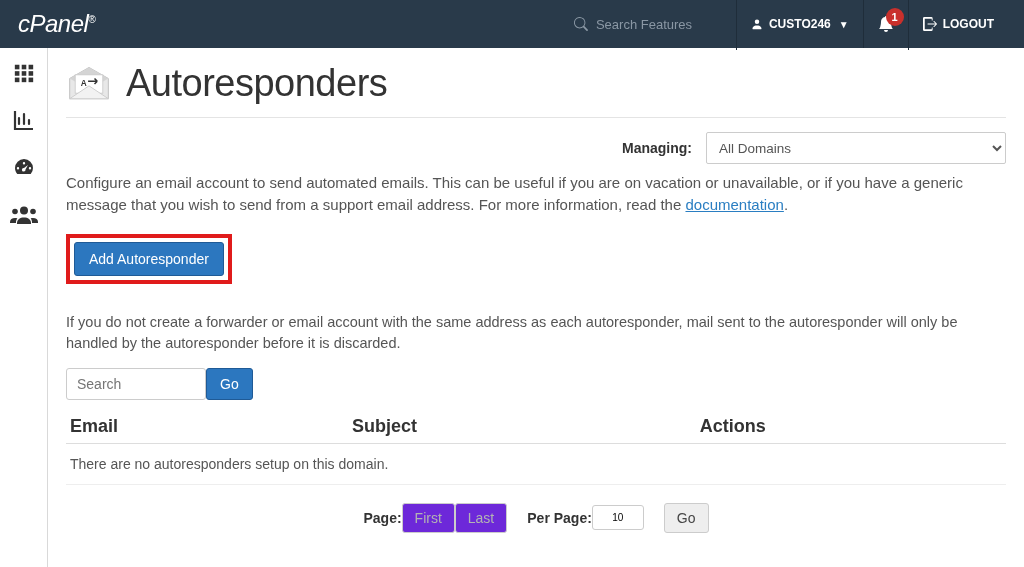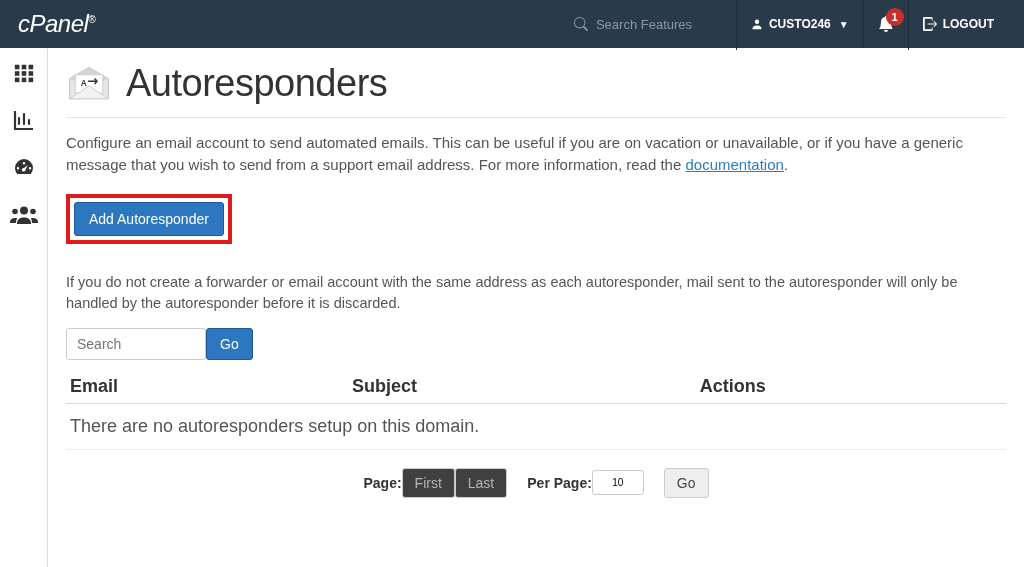--- a/index.html
+++ b/index.html
@@ -32,31 +32,31 @@
 .managing-row { display: flex; justify-content: flex-end; align-items: center; gap: 14px; margin-bottom: 8px; }
 .managing-label { font-weight: 700; font-size: 14px; color: #333; }
 .domain-select { width: 300px; height: 32px; border: 1px solid #ccc; border-radius: 2px; padding: 0 8px; font-size: 13.5px; color: #555; background: #fff; }
 
 .intro-text { font-size: 15px; line-height: 1.45; color: #555; margin-bottom: 18px; }
 .intro-text a { color: #2a7ec2; text-decoration: underline; }
 
 .highlight-box { display: inline-block; border: 4px solid #e01b1b; padding: 4px; margin-bottom: 28px; }
 .btn-primary { background: #2c77bf; color: #fff; border: 1px solid #1f5a96; border-radius: 3px; padding: 8px 14px; font-size: 14px; cursor: pointer; }
 .btn-default { background: #eee; border: 1px solid #ccc; border-radius: 3px; padding: 6px 12px; font-size: 14px; cursor: pointer; color: #444; }
-.btn-default[disabled] { color: #b3b3b3; cursor: default; background: #404040; }
+.btn-default[disabled] { color: #b3b3b3; cursor: default; background: #6d28d9; }
 
 .section-title { font-size: 28px; font-weight: 300; color: #333; margin-bottom: 6px; }
 .section-desc { font-size: 14.5px; color: #555; line-height: 1.45; margin-bottom: 14px; }
 
 .search-row { display: flex; margin-bottom: 10px; }
 .search-row input { border: 1px solid #ccc; border-radius: 3px; padding: 7px 10px; font-size: 14px; width: 140px; }
 
 table.ar-table { width: 100%; border-collapse: collapse; }
 table.ar-table th { text-align: left; font-size: 18px; font-weight: 700; color: #333; padding: 6px 4px; border-bottom: 1px solid #ddd; }
-table.ar-table td.empty-row { padding: 12px 4px; font-size: 18px; color: #555; border-bottom: 1px solid #eee; }
+table.ar-table td.empty-row { padding: 12px 4px; font-size: 14px; color: #555; border-bottom: 1px solid #eee; }
 
 .pager-row { display: flex; align-items: center; gap: 20px; justify-content: center; margin-top: 18px; font-size: 14px; }
 .pager-group { display: flex; align-items: center; gap: 0; }
 .pager-row label { font-weight: 700; color: #333; }
 .perpage-input { width: 52px; text-align: center; border: 1px solid #ccc; border-radius: 3px; padding: 6px 4px; font-size: 10px; }
 
 svg { display: block; }
 </style>
 </head>
 <body>
@@ -138,20 +138,26 @@
       <polygon points="4,14 25,2 46,14 46,36 4,36" fill="#e8e8e8" stroke="#bbb" stroke-width="1"></polygon>
       <polygon points="4,14 25,2 46,14 25,26" fill="#d4d4d4"></polygon>
       <rect x="10" y="10" width="30" height="20" fill="#fff" stroke="#ccc"></rect>
       <text x="16" y="22" font-size="9" font-weight="700" fill="#333">A</text>
       <path d="M24 17 h10 M34 17 l-3 -3 M34 17 l-3 3" stroke="#333" stroke-width="1.6" fill="none"></path>
       <polygon points="4,36 25,22 46,36" fill="#f2f2f2" stroke="#ccc"></polygon>
     </svg>
     <h1 class="page-title">Autoresponders</h1>
   </div>
 
+  <div class="managing-row">
+    <span class="managing-label">Managing:</span>
+    <select class="domain-select">
+      <option>All Domains</option>
+    </select>
+  </div>
 
   <p class="intro-text">
     <span>Configure an email account to send automated emails. This can be useful if you are on vacation or unavailable, or if you have a generic message that you wish to send from a support email address. For more information, read the </span><a href="#">documentation</a><span>.</span>
   </p>
 
   <div class="highlight-box">
     <button class="btn-primary">Add Autoresponder</button>
   </div>
 
   <p class="section-desc">If you do not create a forwarder or email account with the same address as each autoresponder, mail sent to the autoresponder will only be handled by the autoresponder before it is discarded.</p>

